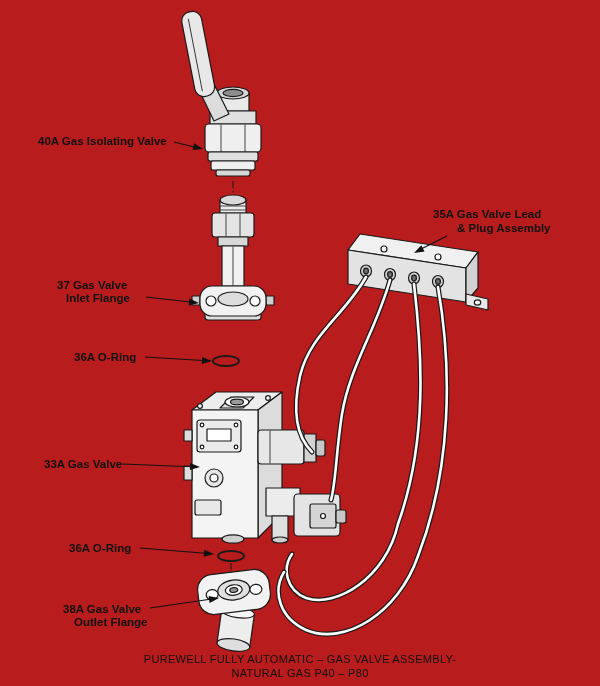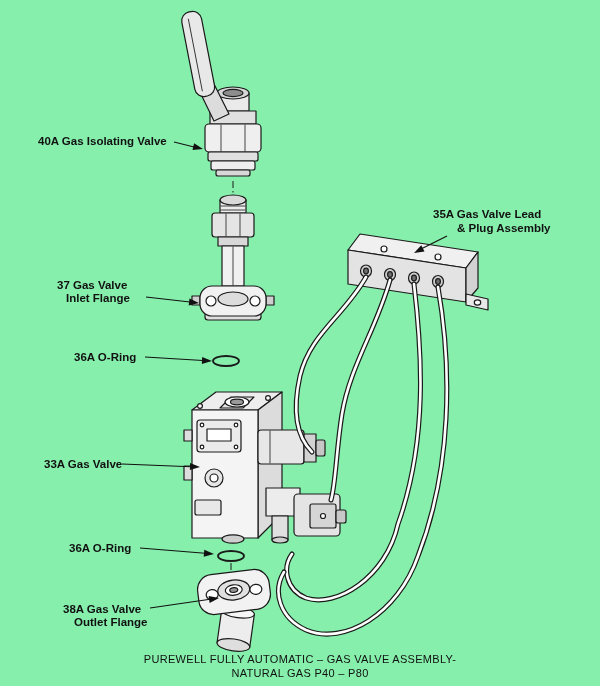--- a/index.html
+++ b/index.html
@@ -1,16 +1,16 @@
 <!DOCTYPE html>
 <html><head>
 <meta charset="utf-8">
 <style>
   html,body{margin:0;padding:0;background:#ffffff;}
-  .page{position:relative;width:600px;height:686px;background:#86efac;overflow:hidden;}
+  .page{position:relative;width:600px;height:686px;background:#b91c1c;overflow:hidden;}
   svg{display:block;}
   .lbl{font-family:"Liberation Sans",sans-serif;font-size:11.5px;font-weight:bold;fill:#111;}
   .cap{font-family:"Liberation Sans",sans-serif;font-size:11px;fill:#111;letter-spacing:.3px;}
   .centerline{stroke:#1a1a1a;stroke-width:1;stroke-dasharray:7 3 1.5 3;fill:none;}
   .outline{stroke:#1a1a1a;stroke-width:1.2;stroke-linejoin:round;stroke-linecap:round;}
   .thin{stroke:#1a1a1a;stroke-width:.8;}
   .leader{stroke:#111;stroke-width:1.1;fill:none;}
   .head{fill:#111;stroke:none;}
   .cable-out{stroke:#1a1a1a;stroke-width:5;fill:none;stroke-linecap:round;}
   .cable-in{stroke:#ffffff;stroke-width:2.6;fill:none;stroke-linecap:round;}

